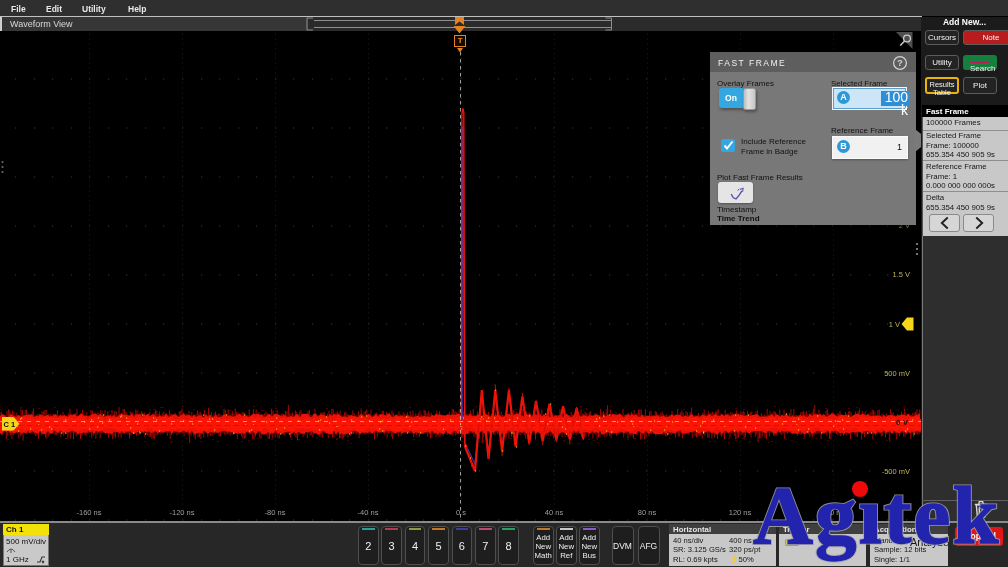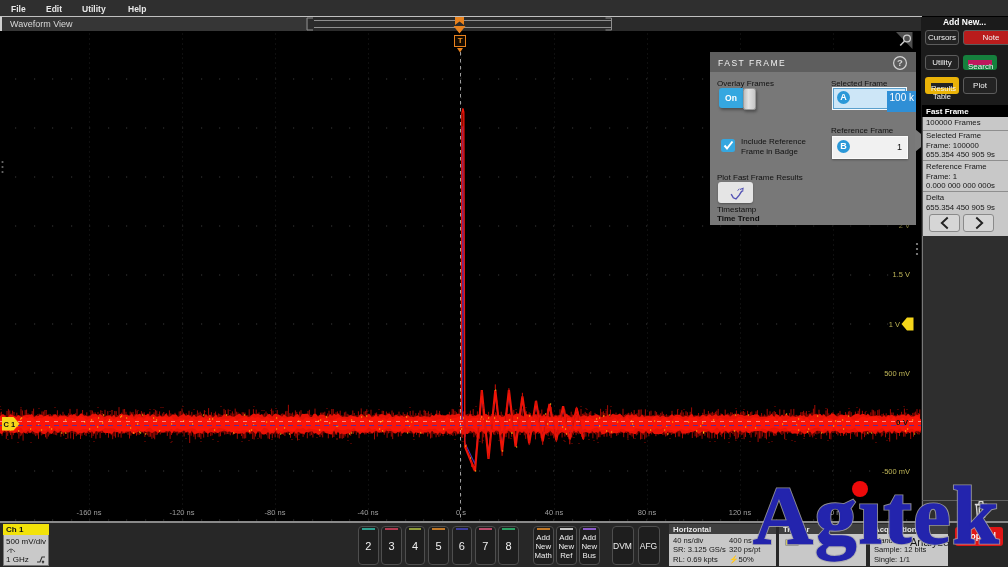--- a/index.html
+++ b/index.html
@@ -92,21 +92,21 @@
   </svg>
   <div class="abs lbl" style="left:7px;top:26.5px;">Overlay Frames</div>
 
   <div class="abs" style="left:9px;top:36px;width:24px;height:20px;background:#35a7e0;border-radius:3px 0 0 3px;box-shadow:1px 2px 3px rgba(0,0,0,.35);"></div>
   <div class="abs" style="left:9px;top:41px;width:24px;text-align:center;color:#fff;font-size:8.5px;font-weight:bold;">On</div>
   <div class="abs" style="left:33px;top:36px;width:11px;height:20px;background:linear-gradient(90deg,#bdbdbd,#e2e2e2 40%,#c6c6c6);border:1px solid #9a9a9a;border-radius:2.5px;box-shadow:1px 2px 3px rgba(0,0,0,.35);"></div>
 
   <div class="abs lbl" style="left:121px;top:26.5px;">Selected Frame</div>
   <div class="abs" style="left:122px;top:35px;width:73px;height:21px;background:#cde6f7;border:1px solid #f2f8fc;box-shadow:0 0 0 1px #5a9fcc inset;"></div>
   <div class="abs" style="left:127px;top:39px;width:13px;height:13px;border-radius:50%;background:#2b98d8;color:#fff;font-size:9px;font-weight:bold;text-align:center;line-height:13px;">A</div>
-  <div class="abs" style="left:177px;top:39px;width:29px;height:21px;background:#2f8fd6;color:#fff;font-size:10px;text-align:right;line-height:13px;padding-right:2px;box-sizing:border-box;">100 k</div>
+  <div class="abs" style="left:171px;top:39px;width:29px;height:15px;background:#2f8fd6;color:#fff;font-size:14px;text-align:right;line-height:13px;padding-right:2px;box-sizing:border-box;">100 k</div>
 
   <div class="abs" style="left:11px;top:86.5px;width:14px;height:13px;background:#35a7e0;border-radius:2.5px;"></div>
   <svg class="abs" style="left:12px;top:87px" width="13" height="13" viewBox="0 0 13 13">
       <path d="M2.5 6.5 L5 9.5 L10.5 2.5" stroke="#fff" stroke-width="2" fill="none"></path>
     </svg>
   <div class="abs lbl" style="left:31px;top:85px;line-height:9.5px;">Include Reference<br>Frame in Badge</div>
 
   <div class="abs lbl" style="left:121px;top:74px;">Reference Frame</div>
   <div class="abs" style="left:122px;top:84px;width:74px;height:21px;background:#f1f1f1;border:1px solid #fbfbfb;box-shadow:0 1px 2px rgba(0,0,0,.3);"></div>
   <div class="abs" style="left:127px;top:88px;width:13px;height:13px;border-radius:50%;background:#2b98d8;color:#fff;font-size:9px;font-weight:bold;text-align:center;line-height:13px;">B</div>
@@ -129,24 +129,24 @@
 <div class="abs" style="left:921px;top:16.5px;width:87px;text-align:center;color:#fff;font-size:8.5px;font-weight:bold;">Add New...</div>
 <div class="abs" style="left:925px;top:29.5px;width:34px;height:15px;background:#232323;border:1px solid #5c5c5c;border-radius:3px;color:#f2f2f2;font-size:8px;text-align:center;box-sizing:border-box;">
     <div style="line-height:13px;">Cursors</div>
   </div>
 <div class="abs" style="left:963px;top:29.5px;width:56px;height:15px;background:#b91c1c;border:1px solid #5c5c5c;border-radius:3px;color:#f2f2f2;font-size:8px;text-align:center;box-sizing:border-box;">
     <div style="line-height:13px;">Note</div>
   </div>
 <div class="abs" style="left:925px;top:54.5px;width:34px;height:15px;background:#232323;border:1px solid #5c5c5c;border-radius:3px;color:#f2f2f2;font-size:8px;text-align:center;box-sizing:border-box;">
     <div style="line-height:13px;">Utility</div>
   </div>
-<div class="abs" style="left:963px;top:54.5px;width:34px;height:15px;background:#be185d;border:5px solid #15803d;border-radius:3px;color:#f2f2f2;font-size:8px;text-align:center;box-sizing:border-box;">
+<div class="abs" style="left:963px;top:54.5px;width:34px;height:15px;background:#be185d;border:7px solid #15803d;border-radius:3px;color:#f2f2f2;font-size:8px;text-align:center;box-sizing:border-box;">
     <div style="line-height:13px;">Search</div>
   </div>
-<div class="abs" style="left:925px;top:76.5px;width:34px;height:17px;background:#232323;border:6px solid #eab308;border-radius:3px;color:#f2f2f2;font-size:7.5px;text-align:center;box-sizing:border-box;">
+<div class="abs" style="left:925px;top:76.5px;width:34px;height:17px;background:#232323;border:2px solid #eab308;border-radius:3px;color:#f2f2f2;font-size:7.5px;text-align:center;box-sizing:border-box;">
     <div style="line-height:8px;padding-top:2px;">Results<br>Table</div>
   </div>
 <div class="abs" style="left:963px;top:76.5px;width:34px;height:17px;background:#232323;border:1px solid #5c5c5c;border-radius:3px;color:#f2f2f2;font-size:8px;text-align:center;box-sizing:border-box;">
     <div style="line-height:15px;">Plot</div>
   </div>
 <div class="abs" style="left:921.5px;top:236px;width:86.5px;height:285px;background:#2e2e2e;border-left:1px solid #787878;box-sizing:border-box;"></div>
 <div class="abs" style="left:921.5px;top:105px;width:86.5px;height:131px;background:#c8c8c8;border-left:1px solid #555;box-sizing:border-box;"></div>
 <div class="abs" style="left:921.5px;top:105px;width:86.5px;height:11.5px;background:#000;"></div>
 <div class="abs" style="left:926px;top:106.5px;color:#fff;font-size:8px;font-weight:bold;">Fast Frame</div>
 <div class="abs" style="left:926px;top:118.0px;color:#161616;font-size:7.8px;white-space:nowrap;">100000 Frames</div>

